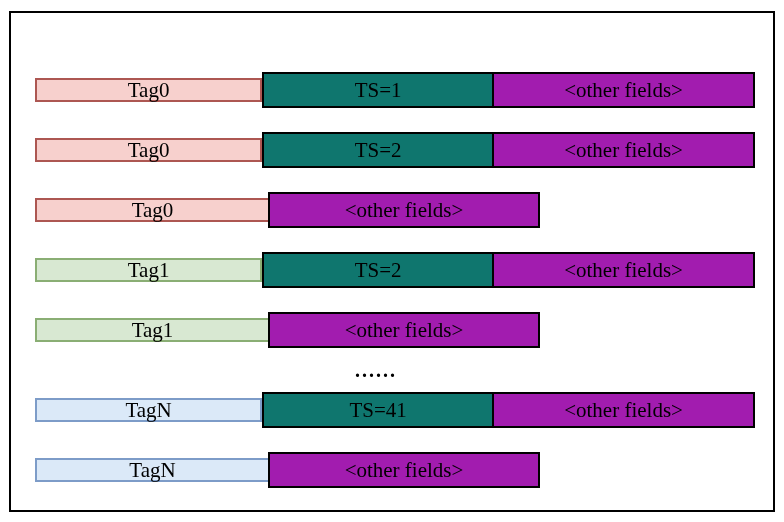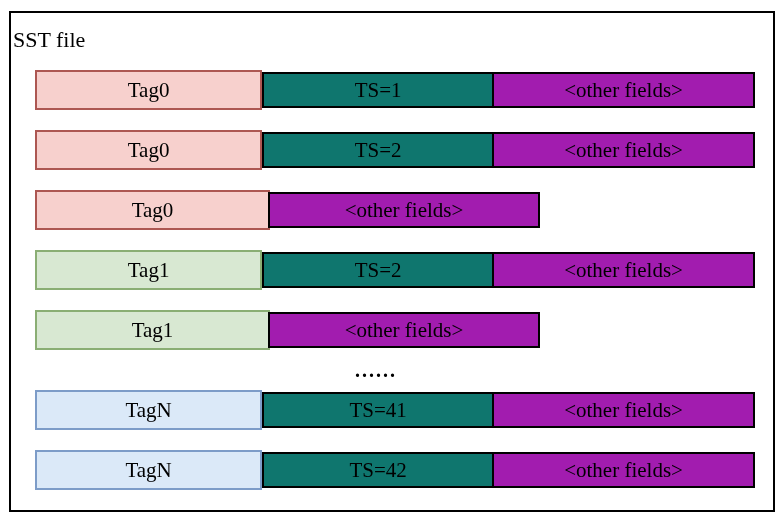--- a/index.html
+++ b/index.html
@@ -55,21 +55,21 @@
   .cell {
     display: flex;
     align-items: center;
     justify-content: center;
     font-size: 21px;
     color: #000000;
     white-space: nowrap;
   }
   .tag-cell {
     width: 235px;
-    height: 40px;
+    height: 24px;
     border-width: 2px;
     border-style: solid;
   }
   .ts-cell {
     width: 240px;
     height: 36px;
     border: 2px solid #000000;
     background: #0f766e;
   }
   .other-cell {
@@ -77,21 +77,20 @@
     height: 36px;
     border: 2px solid #000000;
     background: #a21caf;
     margin-left: -2px;
   }
 </style>
 </head>
 <body>
 
 <div class="sst-box">
-  <div class="sst-label">SST file</div>
   <div class="records">
       <div class="record-row">
         <div class="cell tag-cell" style="background: rgb(247, 208, 205); border-color: rgb(173, 87, 82);">Tag0</div>
         <div class="cell ts-cell">TS=1</div>
         <div class="cell other-cell">&lt;other fields&gt;</div>
       </div>
       <div class="record-row">
         <div class="cell tag-cell" style="background: rgb(247, 208, 205); border-color: rgb(173, 87, 82);">Tag0</div>
         <div class="cell ts-cell">TS=2</div>
         <div class="cell other-cell">&lt;other fields&gt;</div>
@@ -112,17 +111,16 @@
       <div class="ellipsis-row">
         <span class="ellipsis-text">......</span>
       </div>
       <div class="record-row">
         <div class="cell tag-cell" style="background: rgb(219, 233, 248); border-color: rgb(125, 156, 200);">TagN</div>
         <div class="cell ts-cell">TS=41</div>
         <div class="cell other-cell">&lt;other fields&gt;</div>
       </div>
       <div class="record-row">
         <div class="cell tag-cell" style="background: rgb(219, 233, 248); border-color: rgb(125, 156, 200);">TagN</div>
-        <div class="cell ts-cell">TS=42</div>
         <div class="cell other-cell">&lt;other fields&gt;</div>
       </div>
     </div>
 </div>
 
 </body></html>

